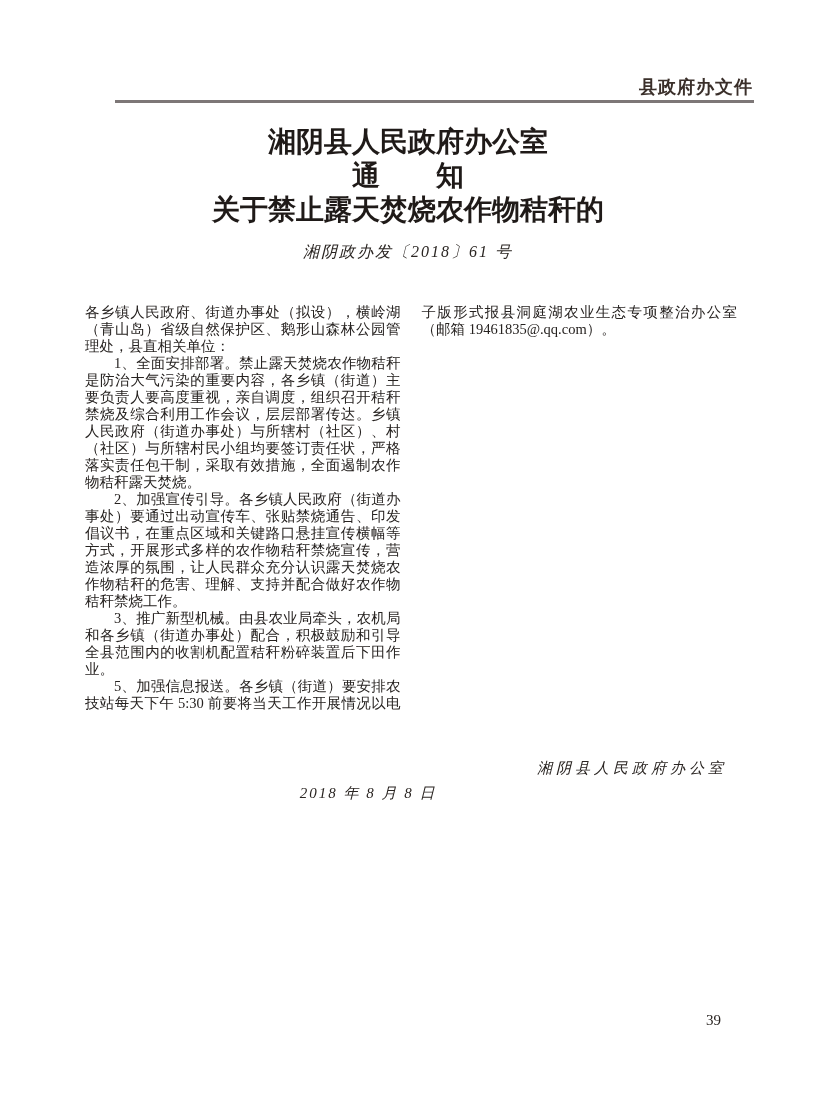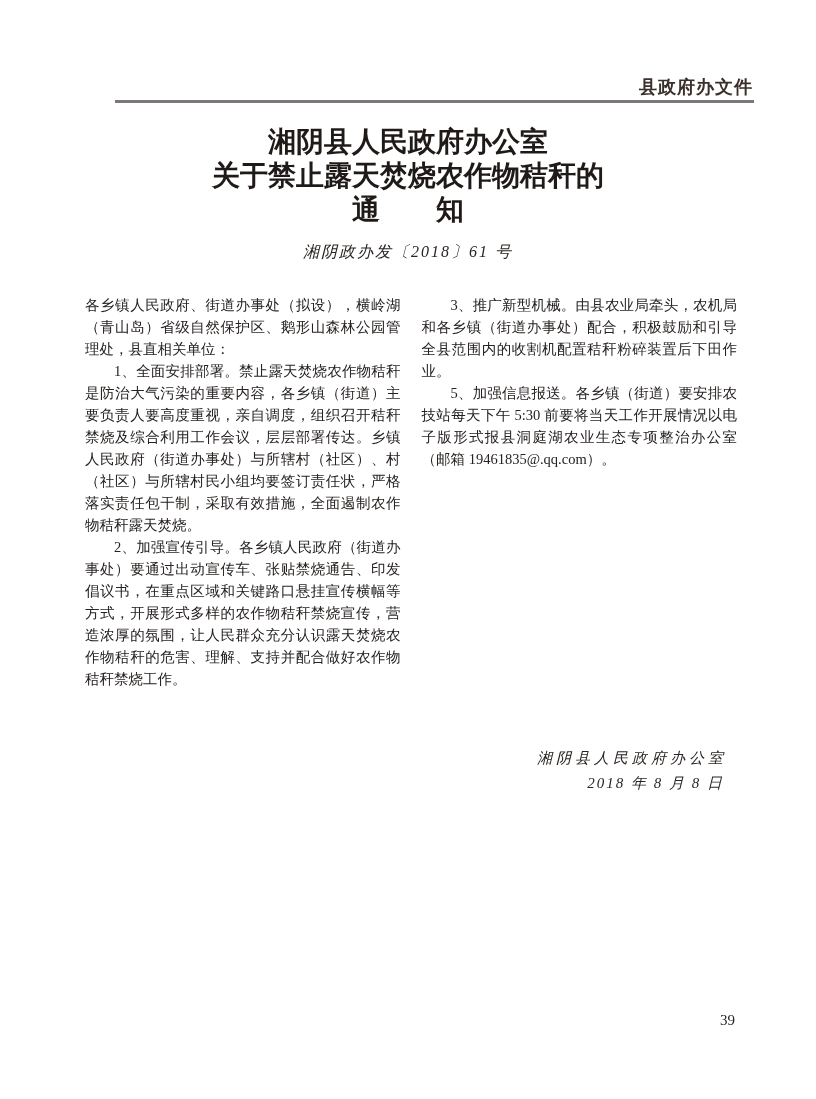--- a/index.html
+++ b/index.html
@@ -51,75 +51,75 @@
   .doc-number {
     margin-top: 15px;
     text-align: center;
     font-size: 16px;
     font-style: italic;
     letter-spacing: 2px;
     color: #2a2522;
   }
   
   .body-columns {
-    margin: 31px 94px 0 85px;
+    margin: 41px 94px 0 85px;
     width: 652px;
     height: 430px;
     column-count: 2;
     column-gap: 21px;
     column-fill: auto;
     font-size: 14.5px;
-    line-height: 22px;
+    line-height: 17px;
     text-align: justify;
     color: #262220;
   }
   .body-columns p { margin: 0; }
   .body-columns p.indent { text-indent: 2em; }
   
   .signature {
     margin-top: 22px;
     font-size: 15px;
     font-style: italic;
     line-height: 25px;
     color: #2a2522;
   }
   .signature .org {
     text-align: right;
     padding-right: 89px;
     letter-spacing: 4px;
   }
   .signature .date {
-    text-align: right;
+    text-align: center;
     padding-right: 92px;
     letter-spacing: 2px;
     padding-left: 12px;
   }
   
   .page-number {
     position: absolute;
     top: 1012px;
-    right: 81px;
+    right: 95px;
     font-size: 15px;
     color: #2a2522;
   }
 </style>
 </head>
 <body>
 
 <div class="page">
 
   <div class="doc-header">
     <div class="label">县政府办文件</div>
     <div class="rule"></div>
   </div>
 
   <div class="title">
     <div>湘阴县人民政府办公室</div>
+    <div>通　　知</div>
     <div>关于禁止露天焚烧农作物秸秆的</div>
-    <div>通　　知</div>
   </div>
 
   <div class="doc-number">湘阴政办发〔2018〕61 号</div>
 
   <div class="body-columns">
       <p class="no-indent">各乡镇人民政府、街道办事处（拟设），横岭湖（青山岛）省级自然保护区、鹅形山森林公园管理处，县直相关单位：</p>
       <p class="indent">1、全面安排部署。禁止露天焚烧农作物秸秆是防治大气污染的重要内容，各乡镇（街道）主要负责人要高度重视，亲自调度，组织召开秸秆禁烧及综合利用工作会议，层层部署传达。乡镇人民政府（街道办事处）与所辖村（社区）、村（社区）与所辖村民小组均要签订责任状，严格落实责任包干制，采取有效措施，全面遏制农作物秸秆露天焚烧。</p>
       <p class="indent">2、加强宣传引导。各乡镇人民政府（街道办事处）要通过出动宣传车、张贴禁烧通告、印发倡议书，在重点区域和关键路口悬挂宣传横幅等方式，开展形式多样的农作物秸秆禁烧宣传，营造浓厚的氛围，让人民群众充分认识露天焚烧农作物秸秆的危害、理解、支持并配合做好农作物秸秆禁烧工作。</p>
       <p class="indent">3、推广新型机械。由县农业局牵头，农机局和各乡镇（街道办事处）配合，积极鼓励和引导全县范围内的收割机配置秸秆粉碎装置后下田作业。</p>
       <p class="indent">5、加强信息报送。各乡镇（街道）要安排农技站每天下午 5:30 前要将当天工作开展情况以电子版形式报县洞庭湖农业生态专项整治办公室（邮箱 19461835@.qq.com）。</p>

